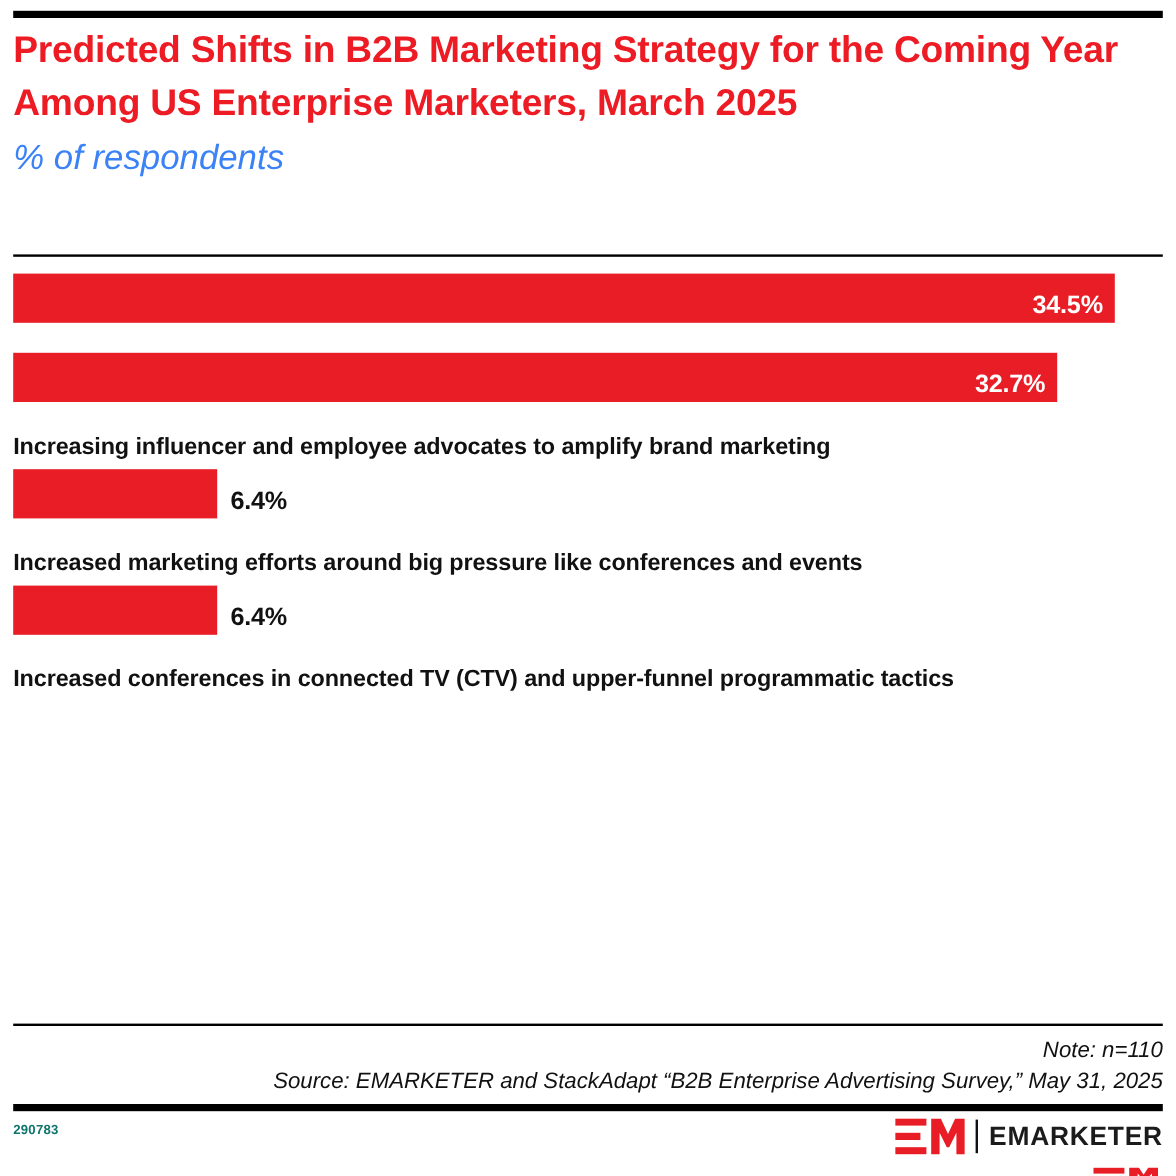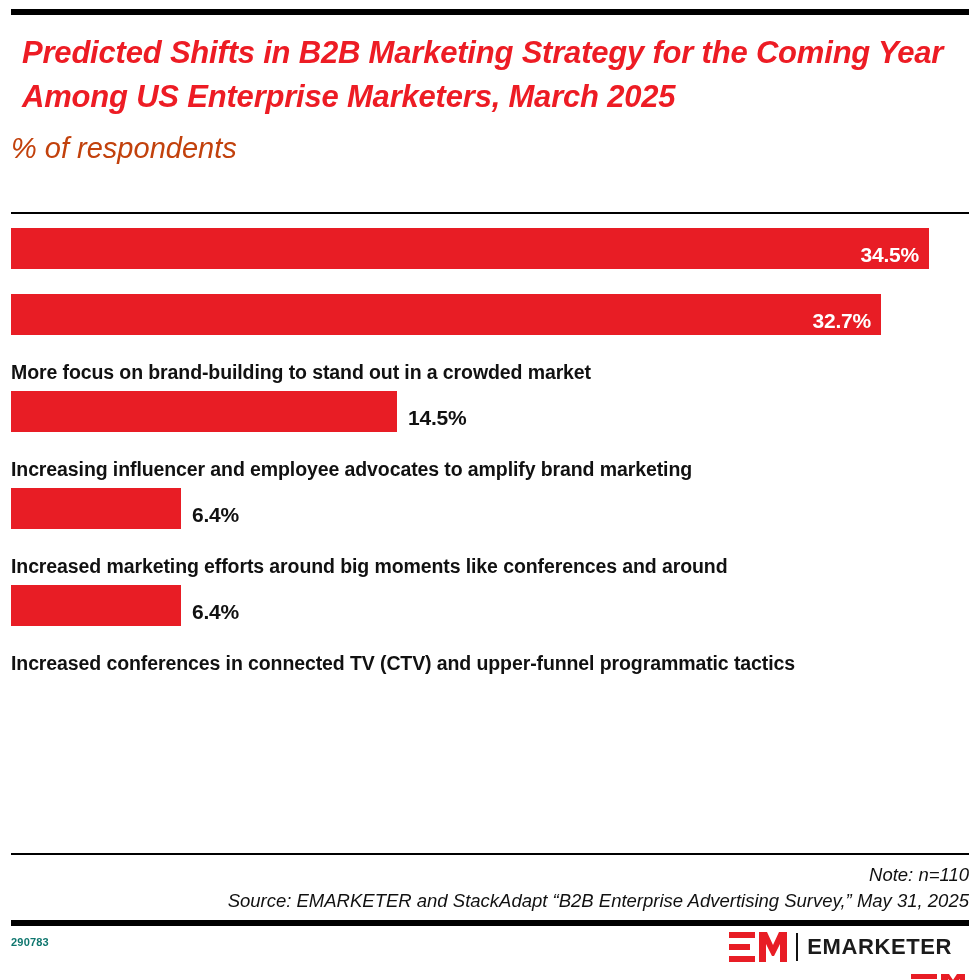--- a/index.html
+++ b/index.html
@@ -51,30 +51,29 @@
     left: 11px;
     top: 20px;
     width: 958px;
   }
   .chart-title {
     font-size: 31px;
     line-height: 1.42;
     font-weight: 700;
     color: #ED1C24;
     letter-spacing: -0.2px;
-    margin: 11px;
+    margin: 0;
     font-stretch: condensed;
-    font-style: italic;
   }
   .chart-subtitle {
     font-size: 29px;
     line-height: 1.25;
     font-style: italic;
     font-weight: 400;
-    color: #c2410c;
+    color: #3b82f6;
     margin: 6px 0 0 0;
   }
 
   
   .plot {
     position: absolute;
     left: 11px;
     top: 228px;
     width: 958px;
   }
@@ -141,21 +140,21 @@
     position: absolute;
     left: 0;
     top: 2px;
     font-size: 11px;
     font-weight: 700;
     color: #0f766e;
     letter-spacing: 0.2px;
   }
   .brand {
     position: absolute;
-    right: 17px;
+    right: 0;
     top: -2px;
     display: flex;
     align-items: center;
     gap: 9px;
   }
   .brand-mark {
     display: block;
   }
   .brand-divider {
     width: 2px;
@@ -197,35 +196,28 @@
           <div class="bar-value inside" style="left: 908px; transform: translate(-100%, -50%);">34.5%</div>
         </div>
       </div>
       <div class="bar-group">
         <div class="bar-row">
           <div class="bar" style="width: 870px; background: rgb(232, 29, 37);"></div>
           <div class="bar-value inside" style="left: 860px; transform: translate(-100%, -50%);">32.7%</div>
         </div>
       </div>
       <div class="bar-group">
-        <div class="bar-label">More focus on brand-building to stand out in a crowded market</div>
-        <div class="bar-row">
-          <div class="bar" style="width: 386px; background: rgb(232, 29, 37);"></div>
-          <div class="bar-value outside" style="left: 397px;">14.5%</div>
-        </div>
-      </div>
-      <div class="bar-group">
         <div class="bar-label">Increasing influencer and employee advocates to amplify brand marketing</div>
         <div class="bar-row">
           <div class="bar" style="width: 170px; background: rgb(232, 29, 37);"></div>
           <div class="bar-value outside" style="left: 181px;">6.4%</div>
         </div>
       </div>
       <div class="bar-group">
-        <div class="bar-label">Increased marketing efforts around big moments like conferences and around</div>
+        <div class="bar-label">Increased marketing efforts around big pressure like conferences and events</div>
         <div class="bar-row">
           <div class="bar" style="width: 170px; background: rgb(232, 29, 37);"></div>
           <div class="bar-value outside" style="left: 181px;">6.4%</div>
         </div>
       </div>
       <div class="bar-group">
         <div class="bar-label">Increased conferences in connected TV (CTV) and upper-funnel programmatic tactics</div>
       </div>
     </div>
 

